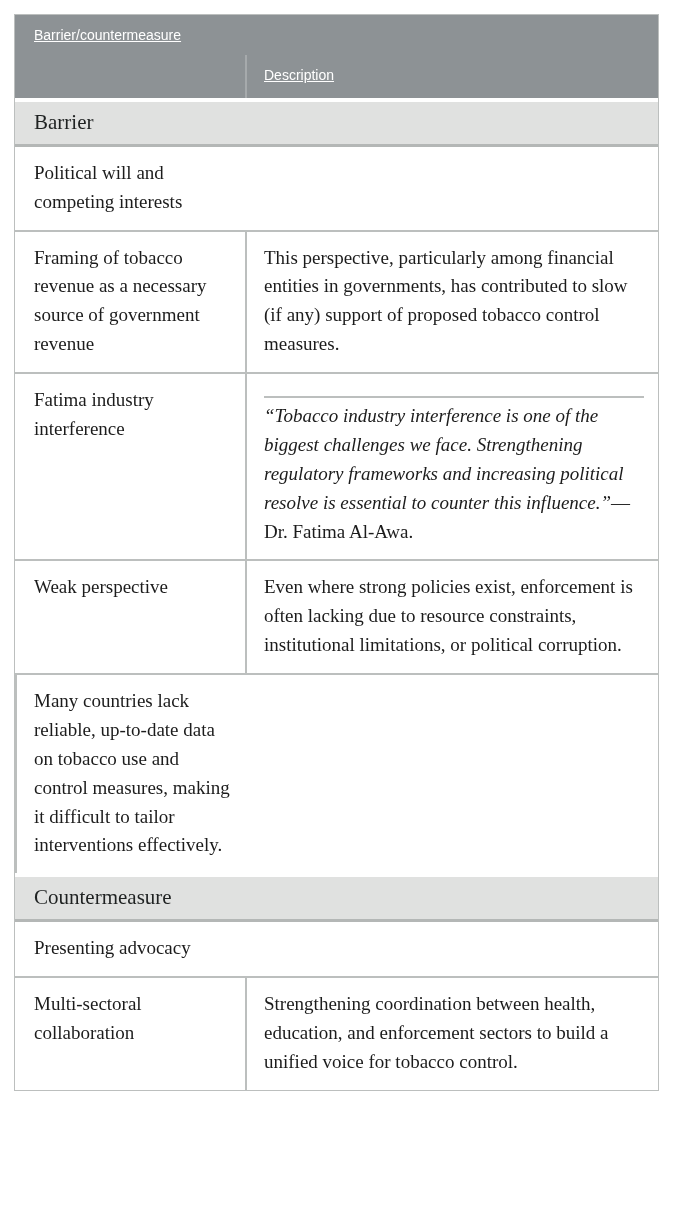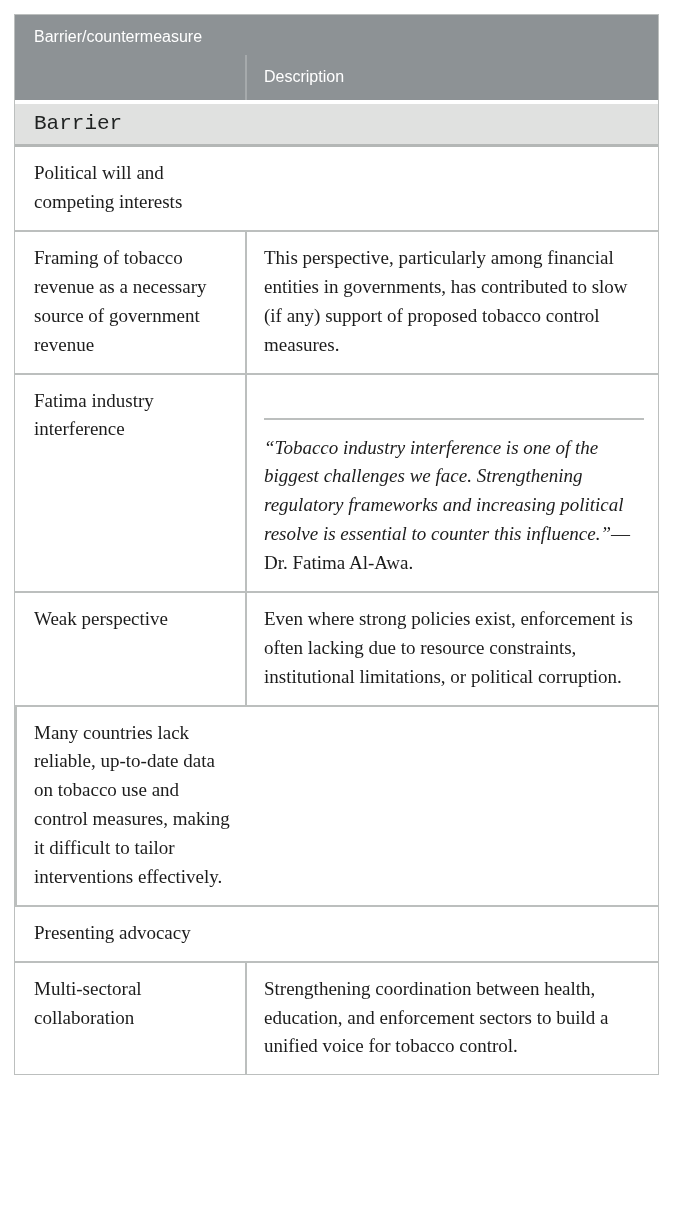--- a/index.html
+++ b/index.html
@@ -25,32 +25,33 @@
     margin:14px;
     width:645px;
     border:1px solid var(--border);
   }
   .thead{
     display:grid;
     grid-template-columns:230px 1fr;
     background:var(--header-bg);
     color:var(--header-text);
     font-family:"Liberation Sans","DejaVu Sans",sans-serif;
-    font-size:16px;
+    font-size:14px;
     line-height:1.27;
     font-weight:400;
+    text-decoration:underline;
   }
   .th{padding:12px 16px 13px 19px;}
   .th.desc-h{border-left:2px solid var(--header-divider);padding-left:17px;margin-top:40px;}
   .section-band{
     background:var(--band-bg);
     border-top:4px solid var(--page-bg);
     border-bottom:3px solid var(--band-border);
     padding:8px 16px 9px 19px;
-    font-family:Liberation Mono, monospace;
+    font-family:Liberation Serif, serif;
     font-size:21px;
     color:#1f2222;
   }
   .row{
     display:grid;
     grid-template-columns:230px 1fr;
     background:#ffffff;
   }
   .row + .row{border-top:2px solid var(--border);}
   .section-band + .row{border-top:0;}
@@ -59,22 +60,22 @@
     line-height:1.52;
     padding:12px 16px 13px 19px;
   }
   .cell.desc{
     border-left:2px solid var(--border);
     padding-left:17px;
     padding-right:14px;
   }
   .quote{
     border-top:2px solid var(--border);
-    margin-top:31px;
-    padding-top:14px;
+    margin-top:10px;
+    padding-top:4px;
   }
   .quote em{font-style:italic;}
   .quote .attrib{font-style:normal;}
 </style>
 </head>
 <body>
 
 <div class="page">
   <div class="tbl">
     <div class="thead">
@@ -110,20 +111,23 @@
             <div>Even where strong policies exist, enforcement is often lacking due to resource constraints, institutional limitations, or political corruption.</div>
           </div>
   </div>
 
   <div class="row">
     <div class="cell desc">
             <div>Many countries lack reliable, up-to-date data on tobacco use and control measures, making it difficult to tailor interventions effectively.</div>
           </div>
   </div>
 
+  <div class="section-band">
+    <span>Countermeasure</span>
+  </div>
 
   <div class="row">
     <div class="cell label">Presenting advocacy</div>
   </div>
 
   <div class="row">
     <div class="cell label">Multi-sectoral collaboration</div>
     <div class="cell desc">
             <div>Strengthening coordination between health, education, and enforcement sectors to build a unified voice for tobacco control.</div>
           </div>

